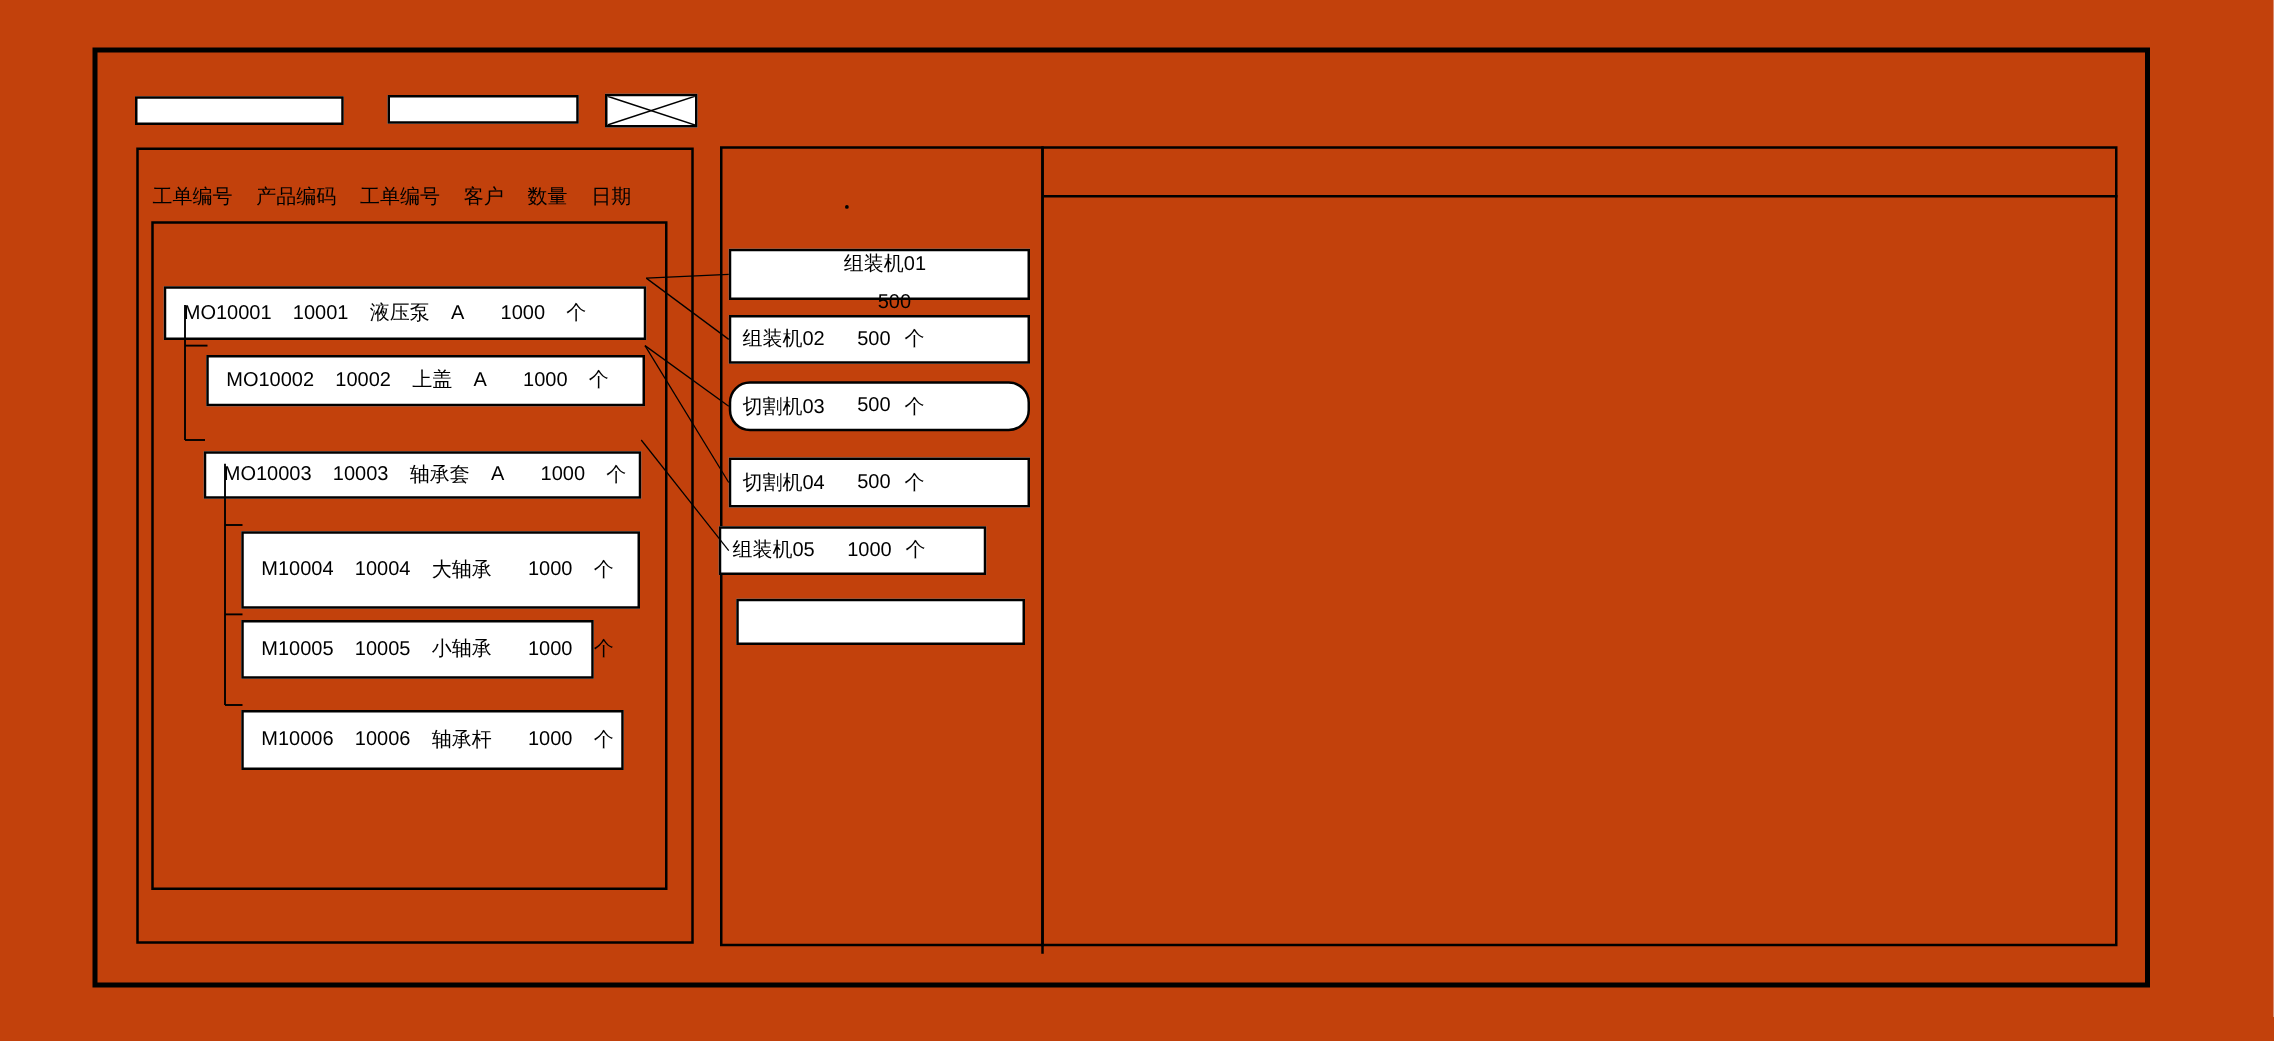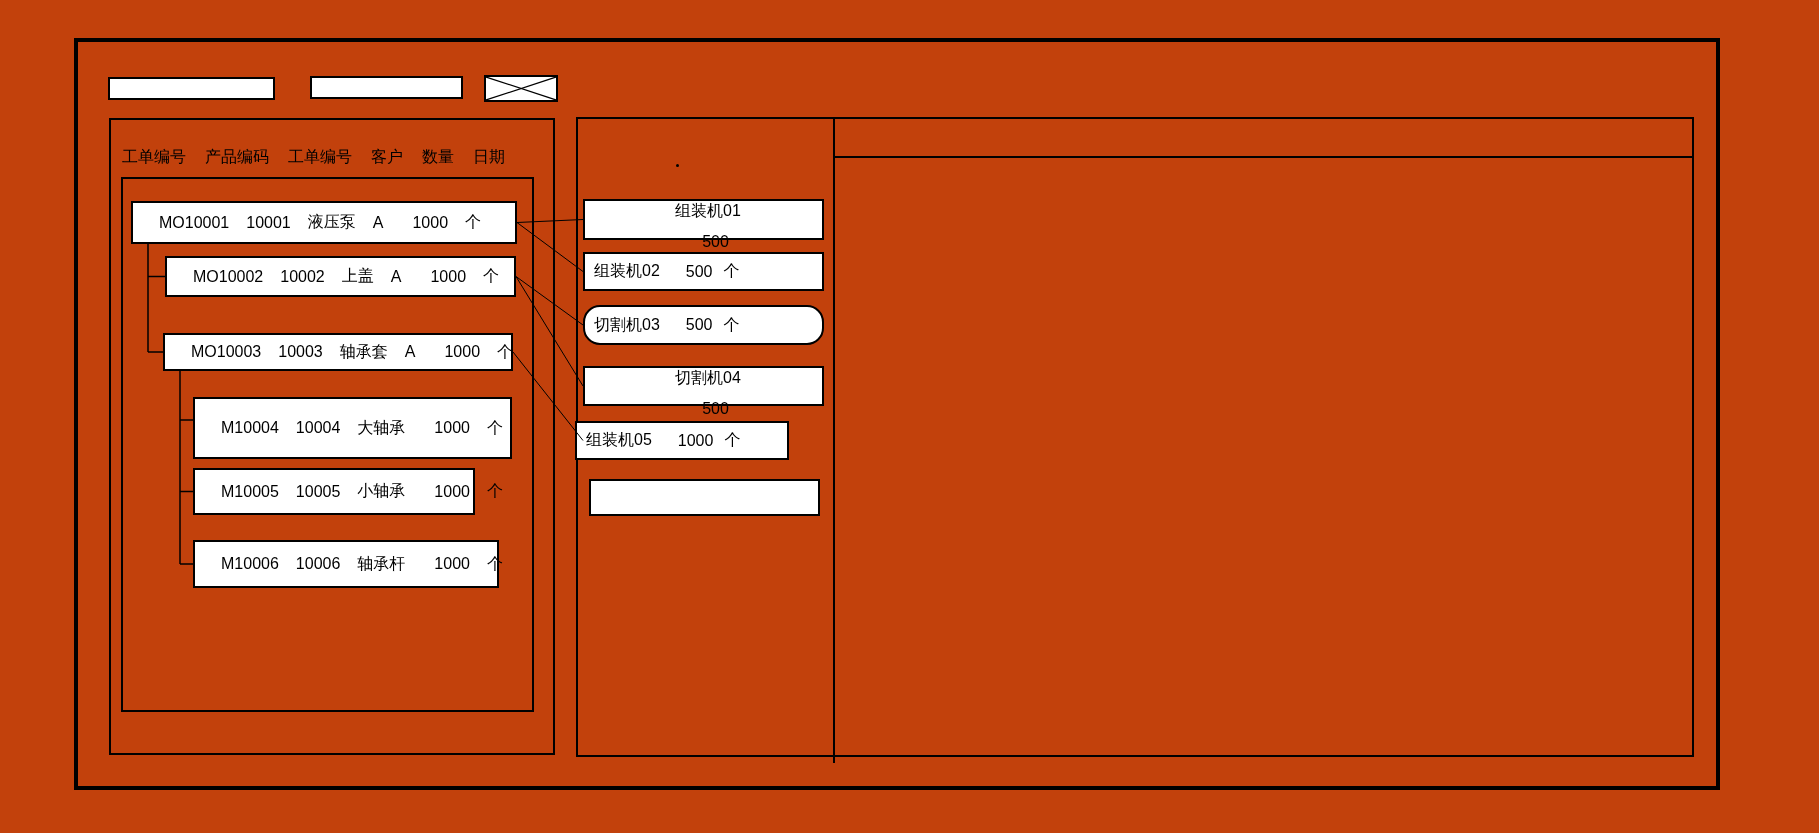--- a/index.html
+++ b/index.html
@@ -13,39 +13,39 @@
   
   .tb1{left:108px;top:77px;width:167px;height:23px;border:2px solid #000;background:#fff;}
   .tb2{left:310px;top:76px;width:153px;height:23px;border:2px solid #000;background:#fff;}
   .xbox{left:484px;top:75px;width:74px;height:27px;border:2px solid #000;background:#fff;}
   .xbox svg{display:block;width:100%;height:100%;}
   
   .lpanel{left:109px;top:118px;width:446px;height:637px;border:2px solid #000;}
   .hdr{left:122px;top:146px;height:22px;display:flex;gap:19px;align-items:center;font-size:16px;white-space:nowrap;}
   .treebox{left:121px;top:177px;width:413px;height:535px;border:2px solid #000;}
   .row{border:2px solid #000;display:flex;align-items:center;font-size:16px;background:#fff;white-space:nowrap;}
-  .wo{padding-left:26px;gap:17px;}
+  .wo{padding-left:14px;gap:17px;margin-top:28px;}
   .wo .qty{margin-left:12px;}
   #wo1{left:131px;top:201px;width:386px;height:43px;}
   #wo2{left:165px;top:256px;width:351px;height:41px;}
   #wo3{left:163px;top:333px;width:350px;height:38px;}
   #wo4{left:193px;top:397px;width:319px;height:62px;}
   #wo5{left:193px;top:468px;width:282px;height:47px;}
   #wo6{left:193px;top:540px;width:306px;height:48px;}
   
   .mpanel{left:576px;top:117px;width:259px;height:640px;border:2px solid #000;}
   .dpanel{left:833px;top:117px;width:861px;height:640px;border:2px solid #000;}
   .dheadline{left:835px;top:156px;width:859px;height:2px;background:#000;}
   .divtail{left:833px;top:755px;width:2px;height:8px;background:#000;}
   .mrow{padding-left:9px;gap:11px;}
   .mrow .qty{margin-left:15px;}
   #m1{left:583px;top:199px;width:241px;height:41px;flex-direction:column;}
   #m2{left:583px;top:252px;width:241px;height:39px;}
   #m3{left:583px;top:305px;width:241px;height:40px;border-radius:17px;}
-  #m4{left:583px;top:366px;width:241px;height:40px;flex-direction:column;}
+  #m4{left:583px;top:366px;width:241px;height:40px;}
   #m5{left:575px;top:421px;width:214px;height:39px;}
   #m6{left:589px;top:479px;width:231px;height:37px;}
   .dot{left:676px;top:164px;width:3px;height:3px;background:#000;border-radius:50%;}
   #wires{left:0;top:0;pointer-events:none;}
 </style>
 </head>
 <body>
 
 <div id="stage">
 

